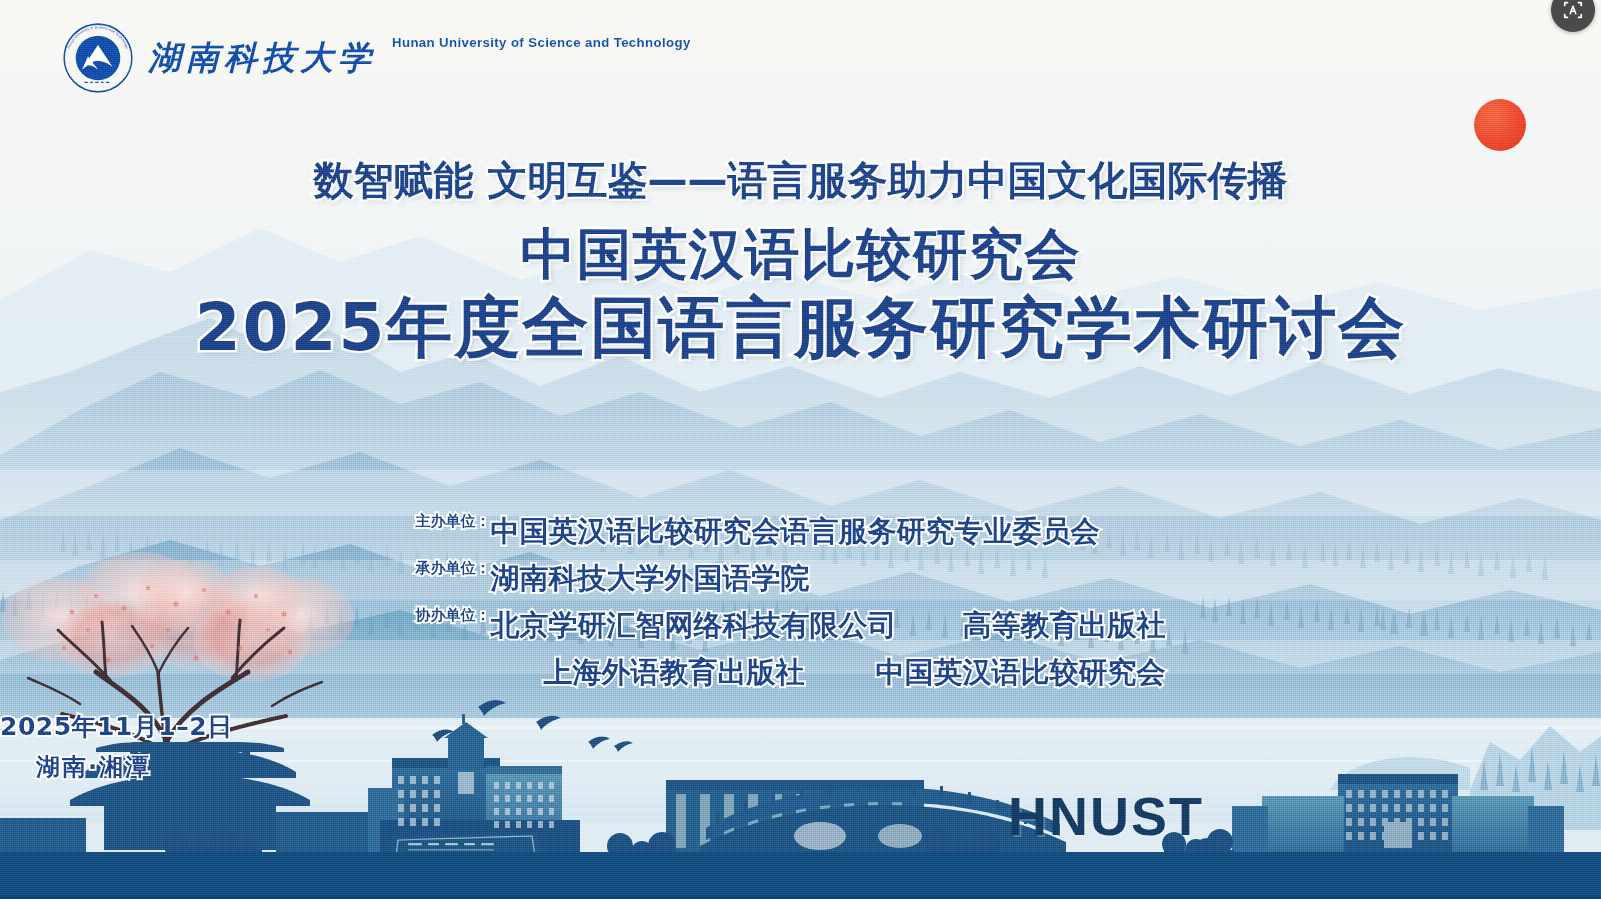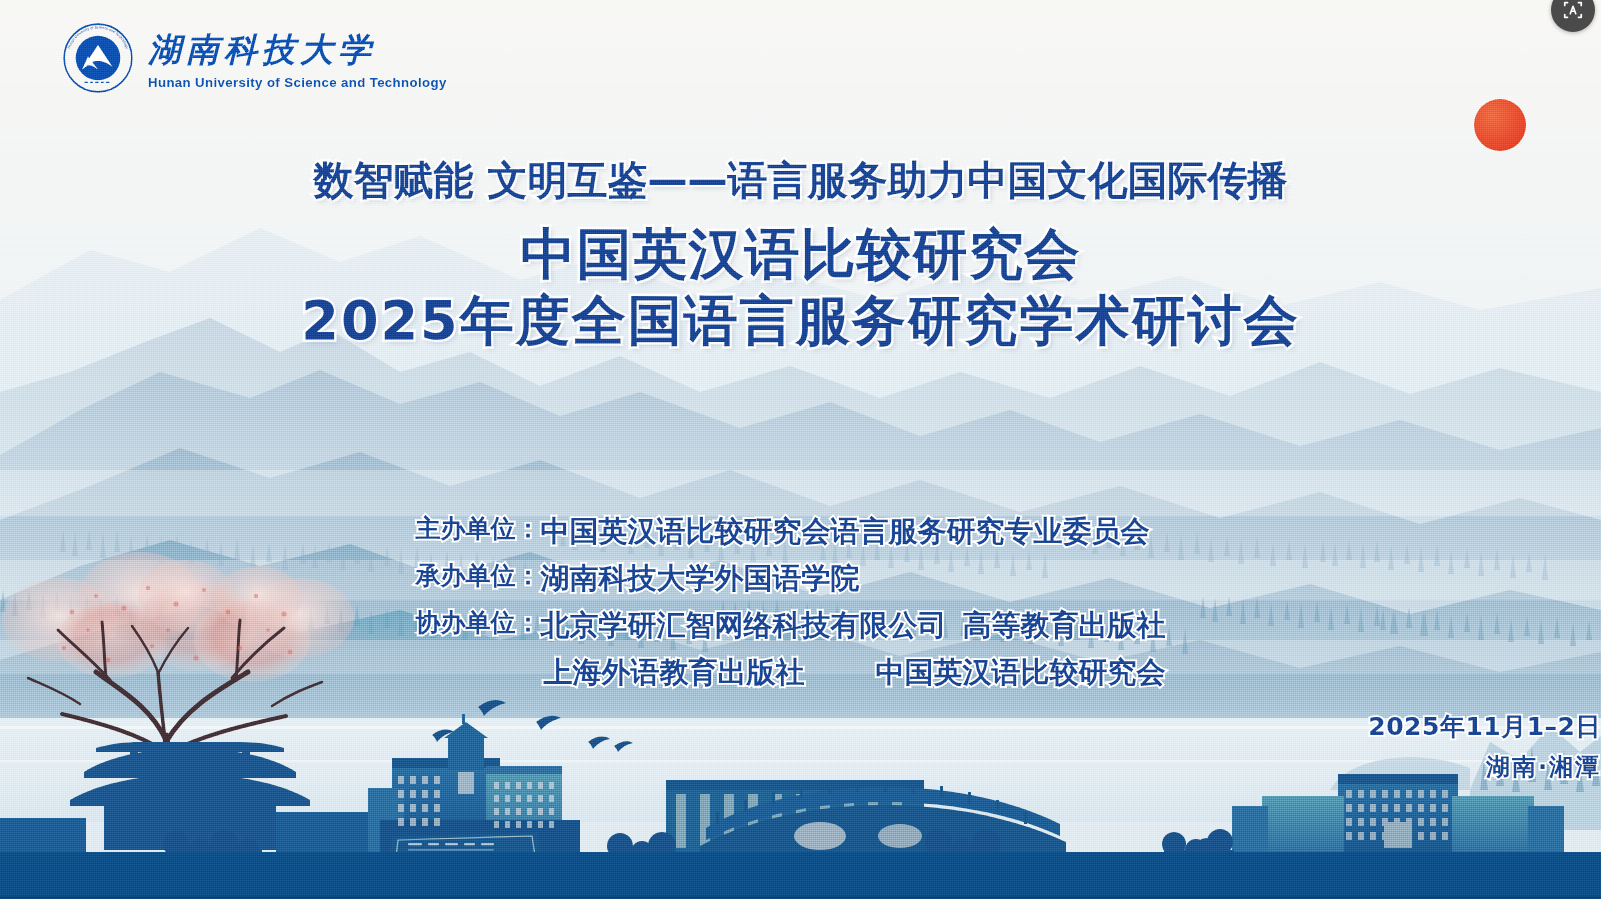--- a/index.html
+++ b/index.html
@@ -27,56 +27,56 @@
   #scan-btn {
     position:absolute; right:6px; top:-12px; width:44px; height:44px; border-radius:50%;
     background:#4a4a4a; z-index:70; display:flex; align-items:center; justify-content:center;
     box-shadow:0 1px 4px rgba(0,0,0,.3); cursor:pointer;
   }
   #scan-btn svg { width:22px; height:22px; }
 
   
   #logo { position:absolute; left:62px; top:22px; z-index:50; display:flex; align-items:center; gap:14px; }
   #logo-mark { width:72px; height:72px; flex:0 0 72px; }
-  #logo-text { display:flex; flex-direction:column; gap:2px; }
+  #logo-text { display:flex; flex-direction:row; gap:2px; }
   #logo-cn { width:242px; height:46px; display:block; }
   #logo-en { font-size:13.2px; letter-spacing:.4px; color:#11449a; font-weight:600;
              font-family:"Liberation Sans",sans-serif; white-space:nowrap; }
 
   
   #headline { position:absolute; left:0; right:0; top:158px; z-index:45; text-align:center; }
   .hl {
     font-weight:900; color:#1b3b77; line-height:1.12; white-space:nowrap;
     font-family:"DejaVu Sans","Liberation Sans",sans-serif;
     letter-spacing:1px;
     -webkit-text-stroke:5px #ffffff;
     paint-order:stroke fill;
     text-shadow:2px 2px 0 rgba(255,255,255,.85), 3px 3px 5px rgba(60,90,130,.25);
   }
   #hl-sub  { font-size:40px; letter-spacing:0px; margin-bottom:21px; -webkit-text-stroke-width:4.5px; }
   #hl-main { font-size:55px; margin-bottom:6px; }
-  #hl-year { font-size:54px; letter-spacing:2px; }
+  #hl-year { font-size:66px; letter-spacing:2px; }
 
   
   #orgs { position:absolute; left:0; right:0; top:512px; z-index:45;
           display:flex; flex-direction:column; align-items:center; gap:7px; }
   .org-row { display:flex; width:770px; }
-  .org-lbl { font-size:25px; font-weight:800; color:#1b3b77; white-space:nowrap;
+  .org-lbl { font-size:15px; font-weight:800; color:#1b3b77; white-space:nowrap;
              -webkit-text-stroke:3.6px #fff; paint-order:stroke fill;
              text-shadow:1px 1px 0 rgba(255,255,255,.9);
              font-family:Liberation Mono, monospace; }
   .org-val { font-size:29px; font-weight:800; color:#1b3b77; white-space:nowrap;
              -webkit-text-stroke:3.6px #fff; paint-order:stroke fill;
              text-shadow:1px 1px 0 rgba(255,255,255,.9);
              font-family:"DejaVu Sans","Liberation Sans",sans-serif; }
   .org-val2 { margin-left:auto; padding-right:20px;text-align:right; }
   .org-indent { padding-left:128px; }
 
   
-  #datebox { position:absolute; left:0; right:0; top:710px; z-index:45; text-align:right; }
+  #datebox { position:absolute; left:0; right:0; top:710px; z-index:45; text-align:left; }
   #date-line { font-size:25px; font-weight:800; color:#1b3b77; letter-spacing:.5px;
                -webkit-text-stroke:3.4px #fff; paint-order:stroke fill;
                text-shadow:1px 1px 0 rgba(255,255,255,.9);
                font-family:"DejaVu Sans","Liberation Sans",sans-serif; margin-bottom:8px; }
   #place-line { font-size:24px; font-weight:800; color:#1b3b77; letter-spacing:2px;
                -webkit-text-stroke:3.4px #fff; paint-order:stroke fill;
                text-shadow:1px 1px 0 rgba(255,255,255,.9);
                font-family:"DejaVu Sans","Liberation Sans",sans-serif;padding-left:36px; }
 
   
@@ -496,15 +496,16 @@
       <span class="org-val org-indent">上海外语教育出版社</span>
       <span class="org-val org-val2">中国英汉语比较研究会</span>
     </div>
   </div>
 
   <div id="datebox">
     <div id="date-line">2025年11月1–2日</div>
     <div id="place-line">湖南·湘潭</div>
   </div>
 
+  <div id="hnust">HNUST</div>
 
   <div id="texture"></div>
 </div>
 
 </body></html>

